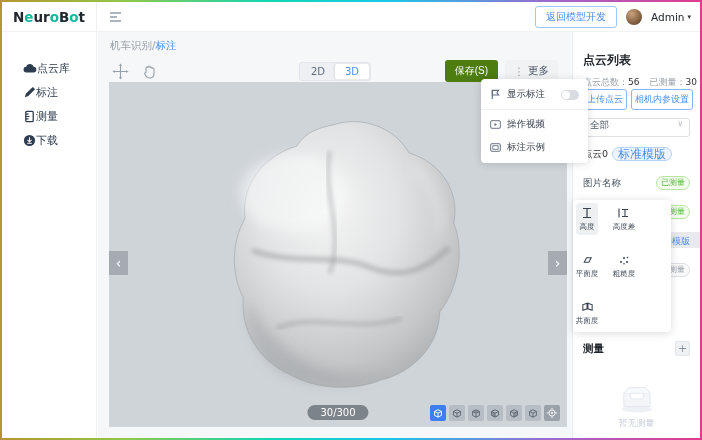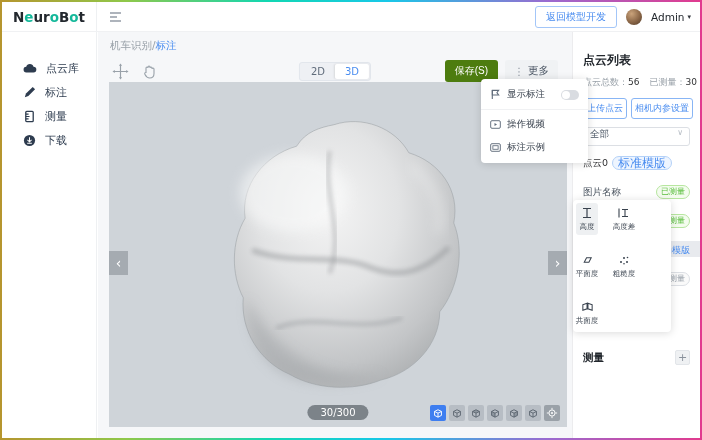--- a/index.html
+++ b/index.html
@@ -14,21 +14,21 @@
   .lg.d{color:#23282e}.lg.t{color:#14b89a}
   .collapse-btn{margin-left:12px;color:#5f6b7a;display:flex;cursor:pointer}
   .hdr-right{margin-left:auto;display:flex;align-items:center;gap:9px;padding-right:9px}
   .back-btn{border:1px solid #a3c6f8;color:#4a8df0;border-radius:3px;padding:3px 10px;font-size:10px;background:#fff;cursor:pointer}
   .avatar{width:16px;height:16px;border-radius:50%;background:radial-gradient(circle at 35% 30%,#caa37b,#8a6647 55%,#4e3826)}
   .user{font-size:10.5px;color:#23282e;display:flex;align-items:center;gap:3px;cursor:pointer}
   .caret{font-size:7px;color:#30353b}
 
   
   .sb{position:absolute;left:0;top:30px;bottom:0;width:95px;background:#fff;border-right:1px solid #eef0f2;z-index:3;padding-top:24px}
-  .sb-item{display:flex;align-items:center;gap:9px;padding-left:21px;height:24px;color:#2e3c4f;font-size:11px;cursor:pointer}
+  .sb-item{display:flex;align-items:center;padding-left:21px;height:24px;color:#2e3c4f;font-size:11px;cursor:pointer}
   .sb-item svg{flex:none}
 
   
   .main{position:absolute;left:96px;top:30px;width:474px;bottom:0;background:#f6f7f9}
   .crumb{padding:7px 12px 0;font-size:10.5px;color:#98a0a8}
   .crumb .cur{color:#4a8df0}
   .tbar{position:relative;display:flex;align-items:center;height:30px;margin-top:3px;padding:0 14px}
   .tool-ic{color:#99a1a9;margin-right:13px;display:flex;cursor:pointer}
   .seg{position:absolute;left:50%;transform:translateX(-50%);display:flex;background:#eef0f4;border:1px solid #e2e6ec;border-radius:3px;padding:1px}
   .seg-item{padding:2px 10px;font-size:10px;color:#5f6b7a;border-radius:2px;cursor:pointer}
@@ -45,21 +45,21 @@
   .views{position:absolute;right:7px;bottom:6px;display:flex;gap:3px}
   .vbtn{width:16px;height:16px;border:none;border-radius:2px;background:#b7bdc4;color:#5c6671;display:flex;align-items:center;justify-content:center;padding:0;cursor:pointer}
   .vbtn.on{background:#3e7ef0;color:#fff}
   .vbtn.tgt{background:#9aa1a8;color:#fff}
 
   
   .pnl{position:absolute;left:570px;top:30px;width:128px;bottom:0;background:#fff;border-left:1px solid #ececee;padding:20px 10px 8px;font-size:10px}
   .pnl-title{font-size:12px;font-weight:700;color:#23282e}
   .stats{display:flex;gap:10px;margin-top:7px;color:#98a0a8;font-size:9px;white-space:nowrap}
   .stat b{color:#303133;font-weight:400}
-  .pbtns{display:flex;gap:4px;margin-top:9px}
+  .pbtns{display:flex;gap:4px;}
   .obtn{border:1px solid #88b5f5;color:#4a8df0;border-radius:3px;padding:3px 3px;font-size:9px;background:#fff;white-space:nowrap;cursor:pointer}
   .select{margin-top:8px;height:19px;border:1px solid #dcdfe4;border-radius:3px;display:flex;justify-content:space-between;padding:0 6px;font-size:9.5px;color:#4b5664;cursor:pointer;background:#fff}
   .sel-ch{color:#b6bcc4;font-size:8px}
   .group{display:flex;align-items:center;gap:4px;margin-top:10px;font-size:9.5px;color:#303133}
   .pill-blue{border:1px solid #b5d2f8;color:#4a8df0;background:#eef5ff;border-radius:8px;padding:0 5px;font-size:12px;line-height:12px}
   .rows{margin-top:8px}
   .row{display:flex;align-items:flex-end;justify-content:space-between;height:16px;font-size:9.5px;color:#46505c;margin:13px -10px;padding:0 10px;cursor:pointer}
   .row.sel{background:#e8eaee}
   .pill-green{border:1px solid #b7e6a0;color:#58bd3c;background:#f4fcef;border-radius:8px;padding:0 4px;font-size:8px;line-height:12px}
   .pill-gray{border:1px solid #dcdfe4;color:#9aa2ab;background:#fafafa;border-radius:8px;padding:0 4px;font-size:8px;line-height:12px}
@@ -292,20 +292,29 @@
         <span>图片名称</span>
         <span class="pill-gray">未测量</span>
       </div>
     </div>
 
     <div class="meas">
       <span>测量</span>
       <span class="plus">+</span>
     </div>
 
+    <div class="empty">
+      <svg width="48" height="32" viewBox="0 0 48 34">
+        <ellipse cx="24" cy="29" rx="16" ry="3.5" fill="#eef0f5"></ellipse>
+        <path d="M10 12h28v14H10z" fill="#f3f5f9" stroke="#e2e6ee"></path>
+        <path d="M10 12l5-6h18l5 6" fill="#f8f9fc" stroke="#e2e6ee"></path>
+        <path d="M17 12h14v3.5a2.5 2.5 0 0 1-2.5 2.5h-9a2.5 2.5 0 0 1-2.5-2.5z" fill="#fff" stroke="#e2e6ee"></path>
+      </svg>
+      <div class="empty-text">暂无测量</div>
+    </div>
   </div>
 
   <div class="morepop">
     <div class="mitem">
       <span class="mi">
             <svg width="11" height="11" viewBox="0 0 12 12">
               <path d="M2.5 1v10" stroke="currentColor" stroke-width="1.2"></path>
               <path d="M2.5 1.5h7L7.5 4l2 2.5h-7z" fill="none" stroke="currentColor" stroke-width="1.1"></path>
             </svg>
           </span>

